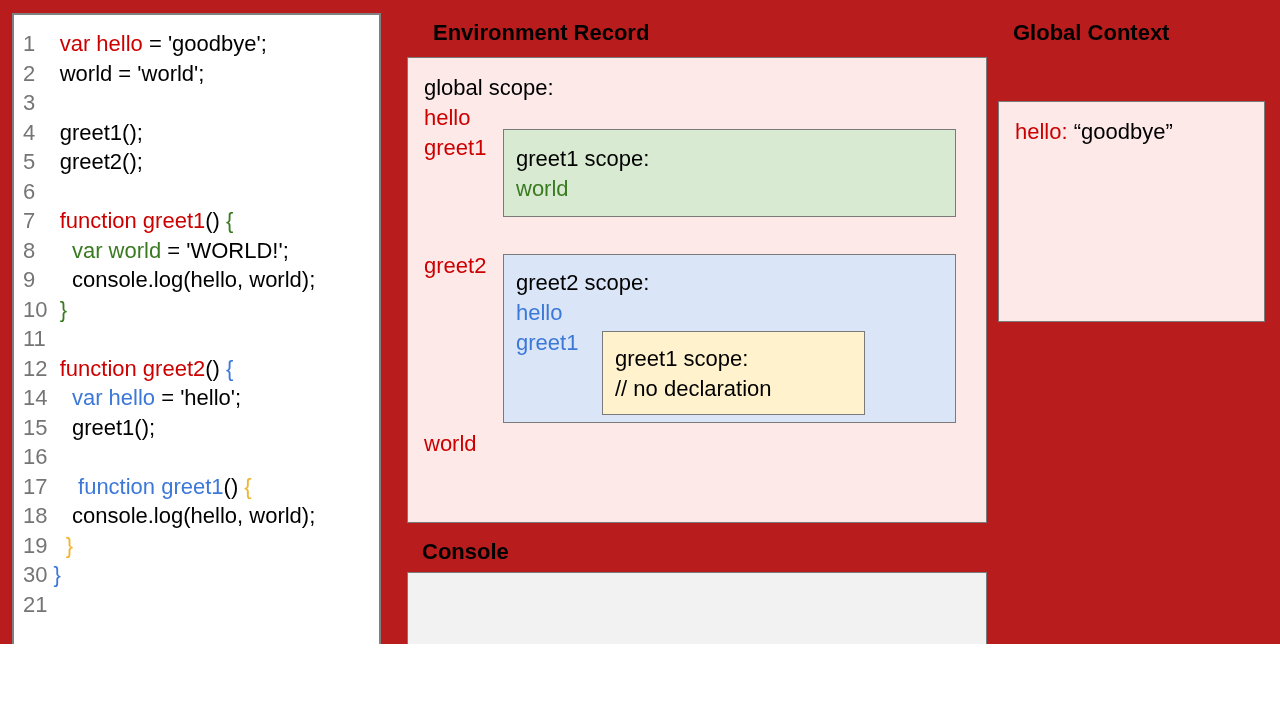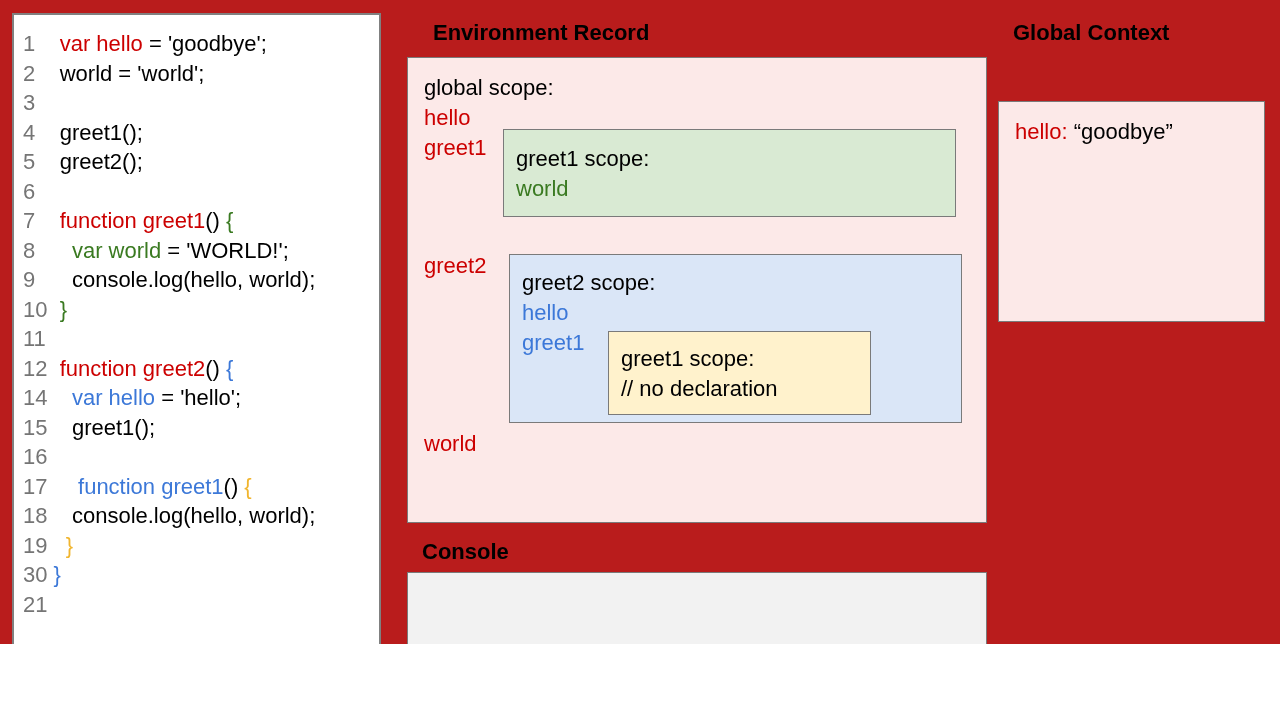--- a/index.html
+++ b/index.html
@@ -77,21 +77,21 @@
     position: absolute;
     border: 1.5px solid #7a7a7a;
   }
   .greet1-box {
     left: 95px; top: 71px;
     width: 453px; height: 88px;
     background: #d9ead3;
     padding: 14px 10px 0 12px;
   }
   .greet2-box {
-    left: 101px; top: 196px;
+    left: 95px; top: 196px;
     width: 453px; height: 169px;
     background: #dae6f7;
     padding: 13px 10px 0 12px;
   }
   .inner-greet1-box {
     left: 98px; top: 76px;
     width: 263px; height: 84px;
     background: #fff2cc;
     padding: 12px 10px 0 12px;
   }

